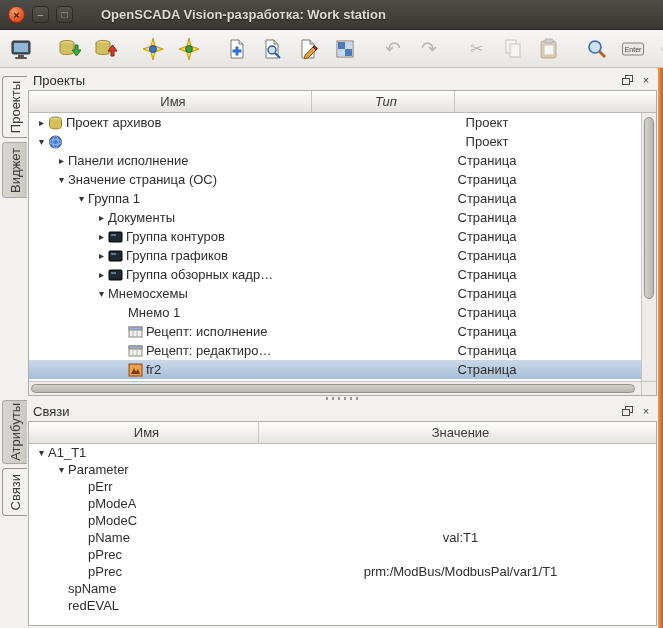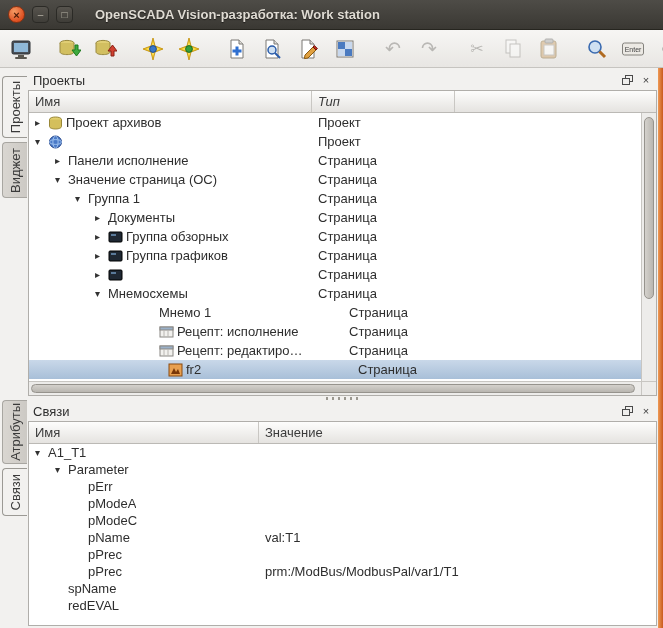--- a/index.html
+++ b/index.html
@@ -8,21 +8,21 @@
 
   
   .titlebar{height:30px;background:linear-gradient(#4e4c47,#3a3833);display:flex;align-items:center;
             border-bottom:1px solid #26251f;box-sizing:border-box;}
   .winbtns{display:flex;gap:7px;margin-left:8px;align-items:center;}
   .wbtn{display:flex;align-items:center;justify-content:center;cursor:default;}
   .wbtn.close{width:17px;height:17px;border-radius:50%;background:radial-gradient(circle at 35% 30%,#f49a63,#de5022 70%);
               border:1px solid #8c3110;color:#4c1a06;font-size:11px;font-weight:bold;box-sizing:border-box;}
   .wbtn.square{width:17px;height:17px;border-radius:4px;background:linear-gradient(#57544e,#3f3d38);
                border:1px solid #2b2a26;color:#b7b2a6;font-size:10px;box-sizing:border-box;line-height:1;}
-  .title-text{color:#dfdbd3;font-weight:bold;margin-left:22px;white-space:nowrap;text-shadow:0 1px 1px #1f1e1b;}
+  .title-text{color:#dfdbd3;font-weight:bold;margin-left:28px;white-space:nowrap;text-shadow:0 1px 1px #1f1e1b;}
 
   
   .toolbar{height:38px;background:linear-gradient(#f7f6f4,#e8e6e3);border-bottom:1px solid #c6c4c0;
            display:flex;align-items:center;padding-left:6px;box-sizing:border-box;}
   .tbtn{width:30px;height:30px;display:flex;align-items:center;justify-content:center;border-radius:3px;
         flex:0 0 auto;margin-right:6px;}
   .tbtn.disabled{opacity:.42;}
   .tsep{width:12px;flex:0 0 auto;}
   .glyph{font-size:19px;color:#6e6c68;line-height:1;}
   .glyph.small{font-size:16px;}
@@ -49,39 +49,39 @@
   .grip{width:34px;height:3px;background:repeating-linear-gradient(90deg,#9a978f 0 2px,transparent 2px 6px);}
 
   .dock-header{height:20px;flex:0 0 20px;display:flex;align-items:center;padding:0 3px 0 5px;}
   .dock-title{flex:1;color:#2e2e2e;}
   .dock-btn{width:16px;height:15px;display:flex;align-items:center;justify-content:center;margin-left:3px;
             color:#3f3f3f;font-size:11px;line-height:1;}
   .restore-icon{position:relative;width:11px;height:10px;display:inline-block;}
   .restore-icon::before{content:"";position:absolute;left:3px;top:0;width:6px;height:5px;border:1px solid #4a4a4a;}
   .restore-icon::after{content:"";position:absolute;left:0;top:3px;width:6px;height:5px;border:1px solid #4a4a4a;background:#efeeec;}
 
-  .table{flex:1;display:flex;flex-direction:column;border:1px solid #b0aeaa;background:#fff;min-height:0;overflow:hidden;}
+  .table{flex:1;display:flex;flex-direction:column;border:1px solid #b0aeaa;background:#fff;min-height:0;overflow:hidden;text-align:center;}
   .thead{display:flex;flex:0 0 22px;height:22px;background:linear-gradient(#fdfdfc,#e5e3e0);
          border-bottom:1px solid #bbb9b5;box-sizing:border-box;}
   .th{box-sizing:border-box;padding:3px 0 0 6px;border-right:1px solid #c9c7c3;color:#3b3b3b;overflow:hidden;white-space:nowrap;}
   .th.last{flex:1;border-right:none;}
   .pj-name{width:283px;flex:0 0 283px;}
   .pj-type{width:143px;flex:0 0 143px;font-style:italic;}
   .lk-name{width:230px;flex:0 0 230px;}
 
   .tbody{flex:1;position:relative;overflow:hidden;background:#fff;}
   .trow{display:flex;height:19px;line-height:19px;white-space:nowrap;}
   .links .trow{height:17px;line-height:17px;}
-  .trow.selected{background:linear-gradient(#c9d8e9,#a8bfd8);padding-left:9px;}
+  .trow.selected{background:linear-gradient(#c9d8e9,#a8bfd8);}
   .cell{box-sizing:border-box;overflow:hidden;}
   .cell.name{display:flex;align-items:center;}
   .cell.grow{flex:1;padding-left:6px;}
   .pjn{width:283px;flex:0 0 283px;}
   .lkn{width:230px;flex:0 0 230px;}
-  .p0{padding-left:6px;}.p1{padding-left:26px;}.p2{padding-left:46px;}.p3{padding-left:66px;}.p4{padding-left:86px;margin-left:31px;}
+  .p0{padding-left:6px;}.p1{padding-left:26px;}.p2{padding-left:46px;}.p3{padding-left:66px;}.p4{padding-left:86px;}
   .arrow{width:13px;flex:0 0 13px;font-size:10px;color:#333;}
   .ticon{flex:0 0 16px;height:14px;display:flex;align-items:center;margin-right:2px;}
   .lbl{overflow:hidden;text-overflow:ellipsis;}
 
   
   .vscroll{position:absolute;top:0;right:0;bottom:0;width:15px;background:#edecea;border-left:1px solid #c8c6c2;box-sizing:border-box;}
   .vthumb{position:absolute;left:2px;right:2px;top:4px;height:182px;border-radius:6px;
           background:linear-gradient(to right,#d4d1cc,#b9b6b0);border:1px solid #96938d;box-sizing:border-box;}
   .hscroll{flex:0 0 14px;height:14px;border-top:1px solid #c8c6c2;background:#edecea;position:relative;box-sizing:border-box;display:flex;}
   .hgroove{flex:1;position:relative;}
@@ -318,21 +318,21 @@
 
             <div class="trow">
               <div class="cell name pjn p3">
                   <span class="arrow">▸</span>
                   <span class="ticon">
                     <svg width="15" height="14">
                       <rect x="1" y="2" width="13" height="10" rx="1" fill="#1f2833" stroke="#000000"></rect>
                       <rect x="3" y="4" width="5" height="2" fill="#5a7a9a"></rect>
                     </svg>
                   </span>
-                  <span class="lbl">Группа обзорных</span>
+                  <span class="lbl">Группа контуров</span>
                 </div>
               <div class="cell grow">Страница</div>
             </div>
 
             <div class="trow">
               <div class="cell name pjn p3">
                   <span class="arrow">▸</span>
                   <span class="ticon">
                     <svg width="15" height="14">
                       <rect x="1" y="2" width="13" height="10" rx="1" fill="#1f2833" stroke="#000000"></rect>
@@ -346,20 +346,21 @@
 
             <div class="trow">
               <div class="cell name pjn p3">
                   <span class="arrow">▸</span>
                   <span class="ticon">
                     <svg width="15" height="14">
                       <rect x="1" y="2" width="13" height="10" rx="1" fill="#1f2833" stroke="#000000"></rect>
                       <rect x="3" y="4" width="5" height="2" fill="#5a7a9a"></rect>
                     </svg>
                   </span>
+                  <span class="lbl">Группа обзорных кадр…</span>
                 </div>
               <div class="cell grow">Страница</div>
             </div>
 
             <div class="trow">
               <div class="cell name pjn p3">
                   <span class="arrow">▾</span>
                   <span class="lbl">Мнемосхемы</span>
                 </div>
               <div class="cell grow">Страница</div>

